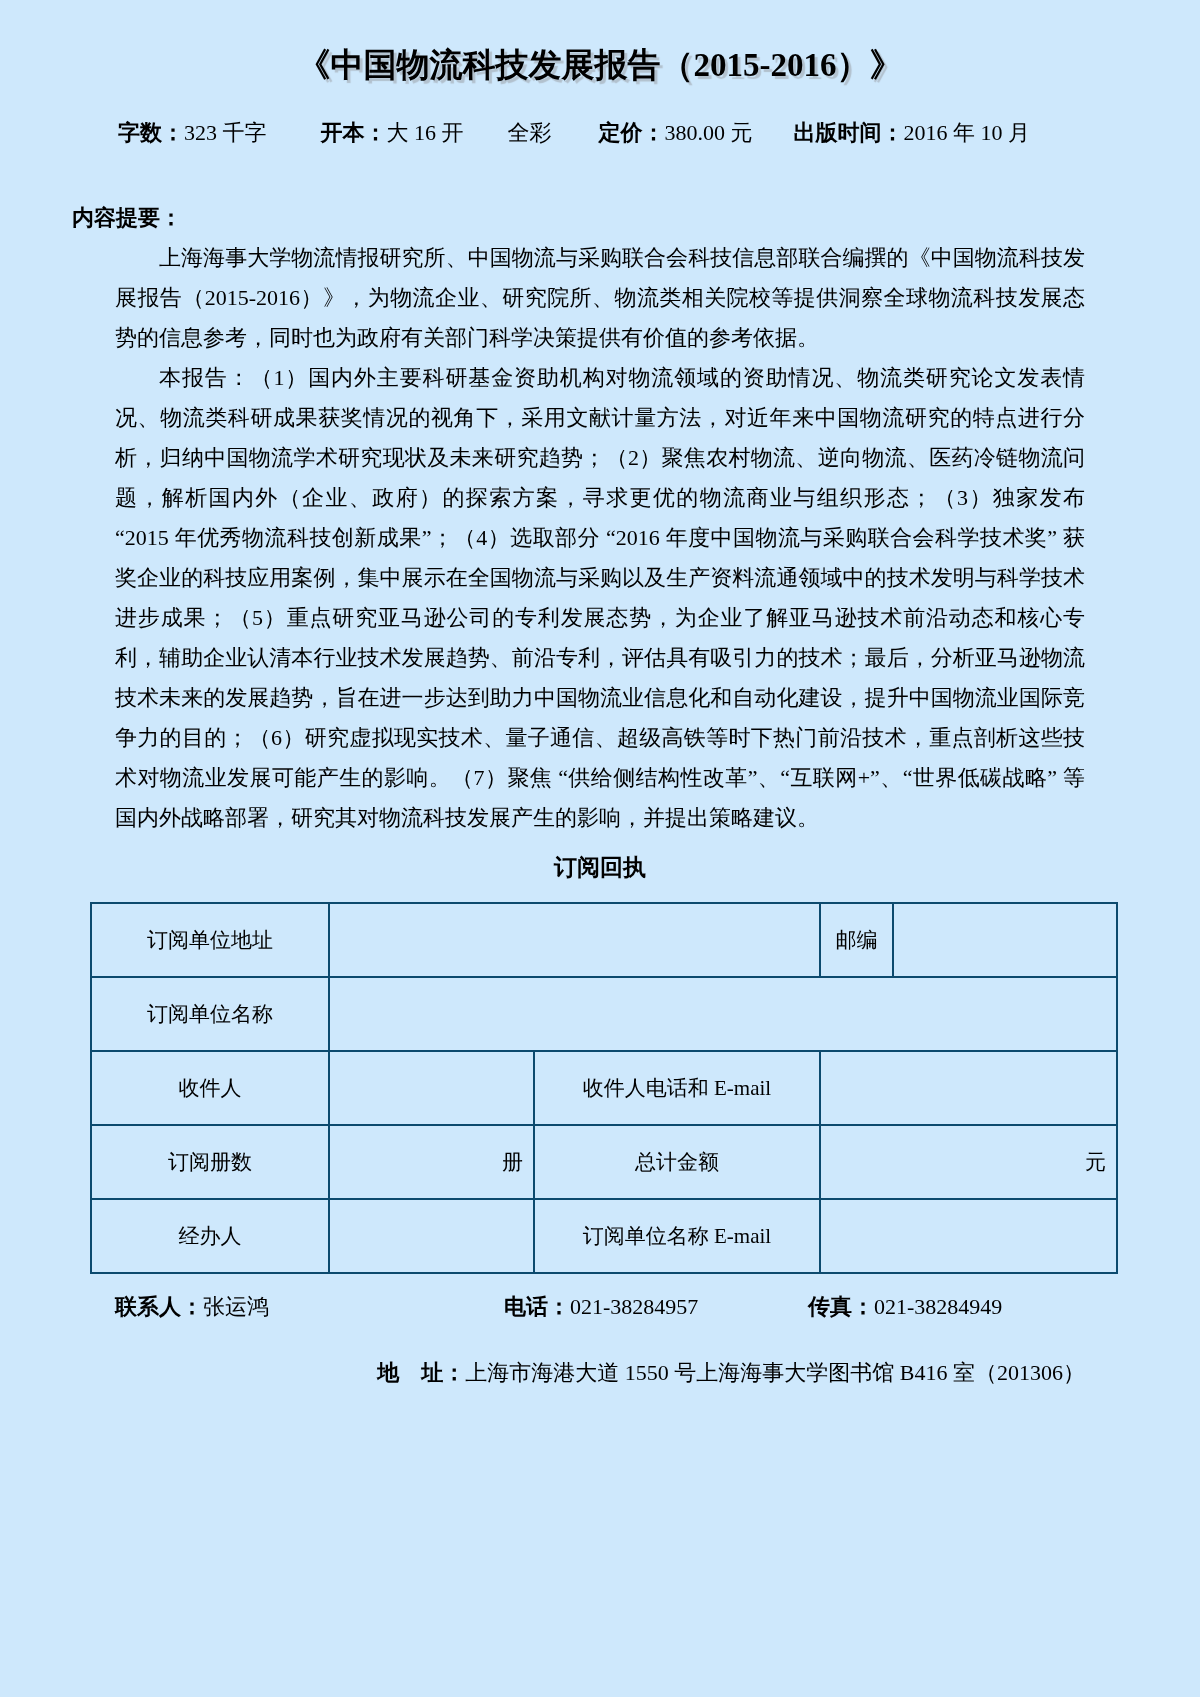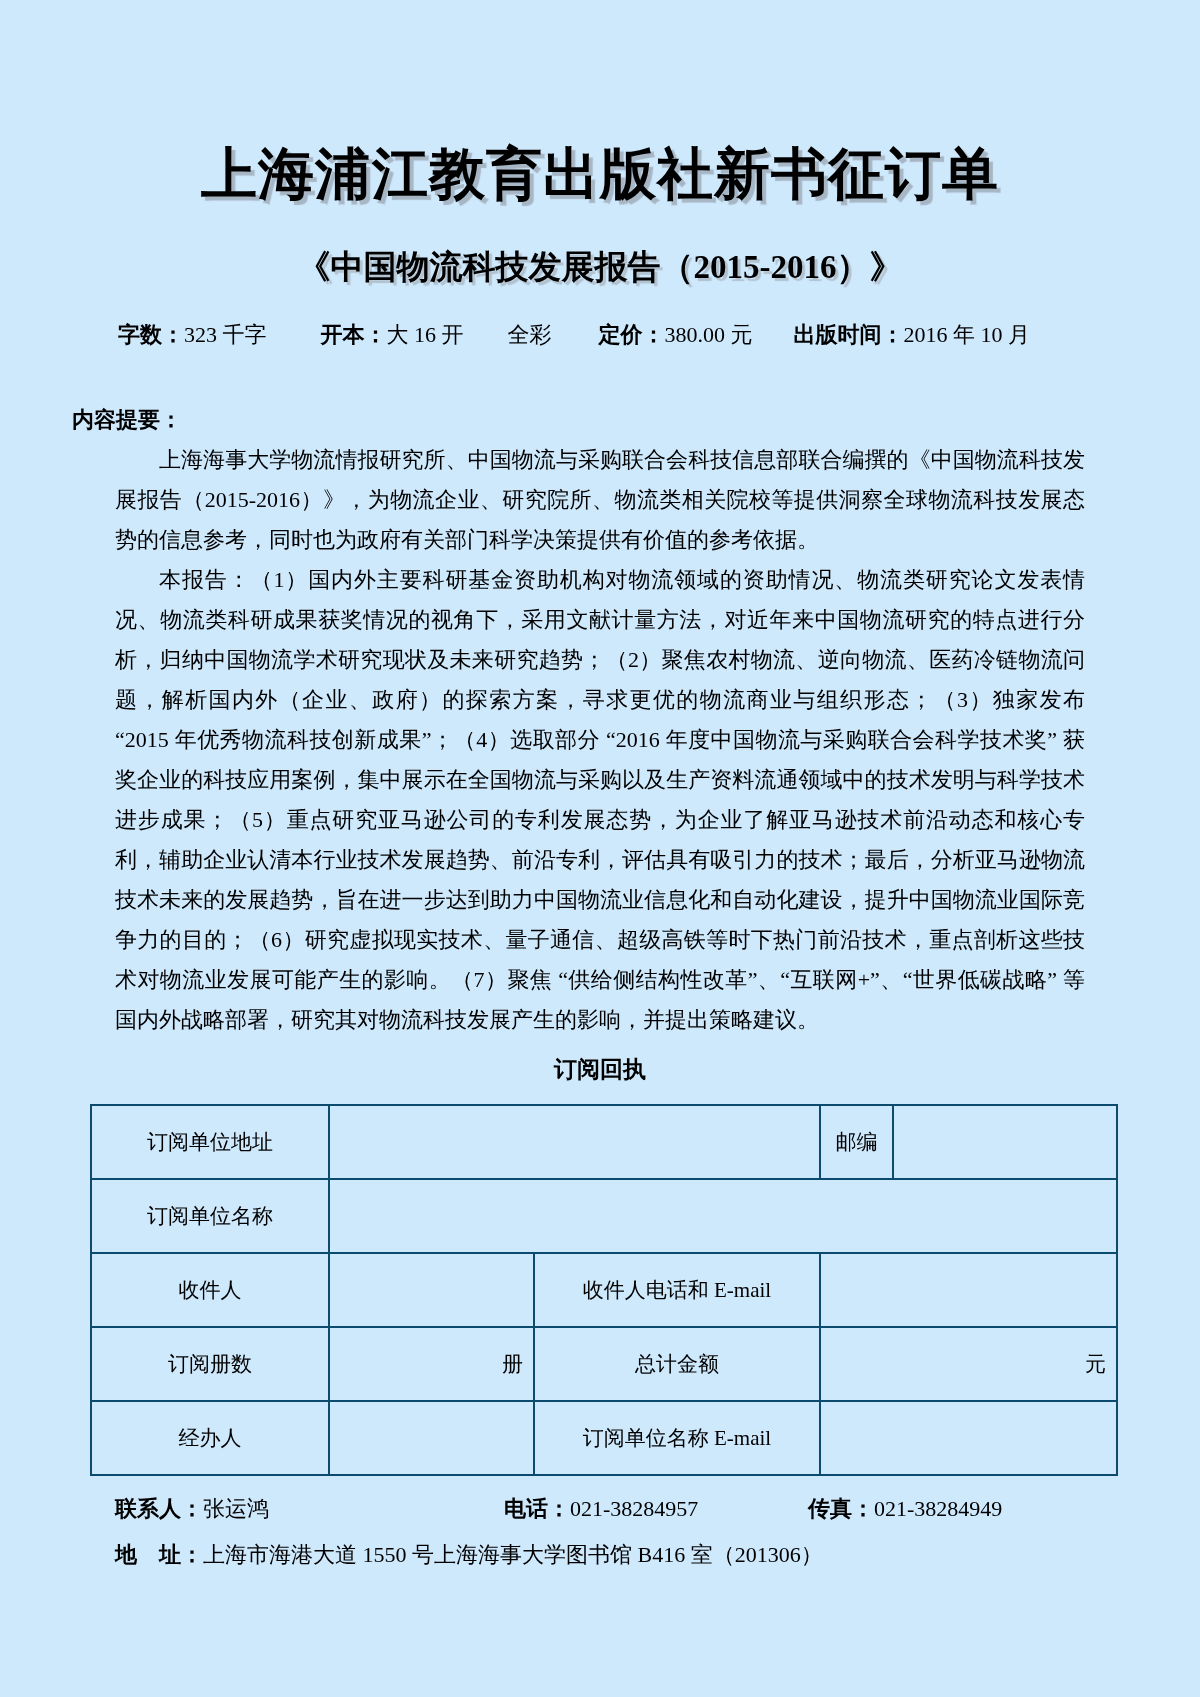--- a/index.html
+++ b/index.html
@@ -96,29 +96,28 @@
     font-family:"Liberation Sans","DejaVu Sans",sans-serif;
     font-weight:700;
   }
   .footer .lbl-serif{
     font-family:"Liberation Serif","DejaVu Serif",serif;
     font-weight:700;
   }
   .contact-line{display:flex;line-height:30px;}
   .contact-line .seg-contact{width:381px;}
   .contact-line .seg-phone{width:304px;margin-left:8px;}
-  .addr-line{margin-top:16px;line-height:30px;}
+  .addr-line{margin-top:36px;line-height:30px;text-align:right;}
   .email-line{margin-top:19px;line-height:30px;}
 </style>
 </head>
 <body style="background: rgb(206, 232, 252);">
 
 <div class="page">
 
-  <h1 class="doc-title">上海浦江教育出版社新书征订单</h1>
 
   <h2 class="doc-subtitle">《中国物流科技发展报告（2015-2016）》</h2>
 
   <div class="meta">
     <span class="item-wordcount"><span class="lbl">字数：</span><span>323 千字</span></span>
     <span class="item-format"><span class="lbl">开本：</span><span>大 16 开</span></span>
     <span class="item-color">全彩</span>
     <span class="item-price"><span class="lbl">定价：</span><span>380.00 元</span></span>
     <span class="item-date"><span class="lbl">出版时间：</span><span>2016 年 10 月</span></span>
   </div>

